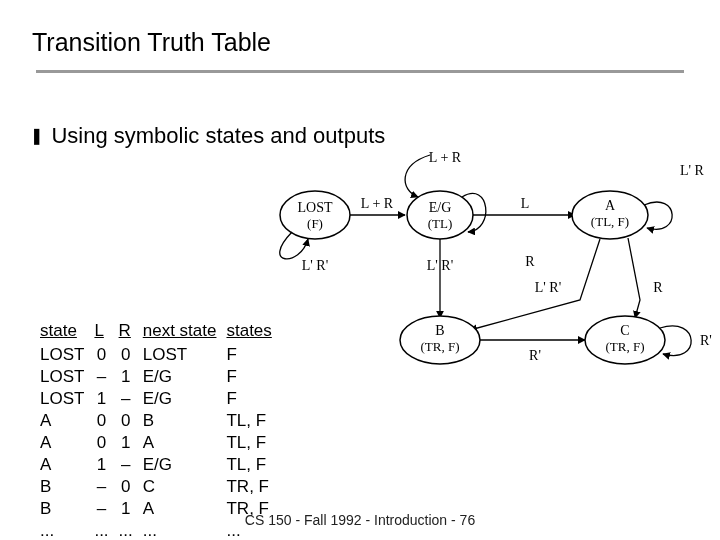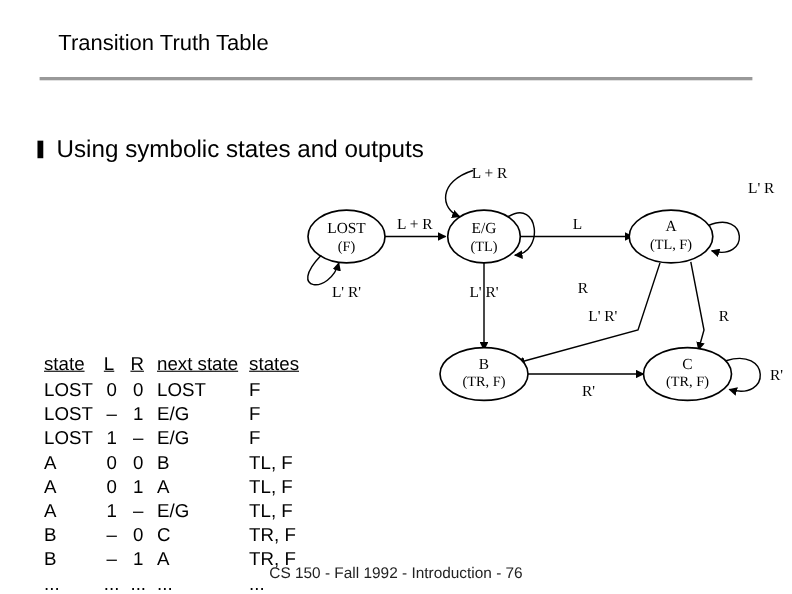--- a/index.html
+++ b/index.html
@@ -7,23 +7,23 @@
     width: 720px;
     height: 540px;
     background: #fff;
     font-family: "Comic Sans MS", "Segoe Script", cursive, sans-serif;
     color: #000;
     position: relative;
     overflow: hidden;
   }
   .title {
     position: absolute;
-    left: 53px;
+    left: 32px;
     top: 28px;
-    font-size: 20px;
+    font-size: 25px;
     font-weight: normal;
   }
   .title-line {
     position: absolute;
     left: 36px;
     top: 70px;
     width: 648px;
     height: 3px;
     background: #999;
   }

